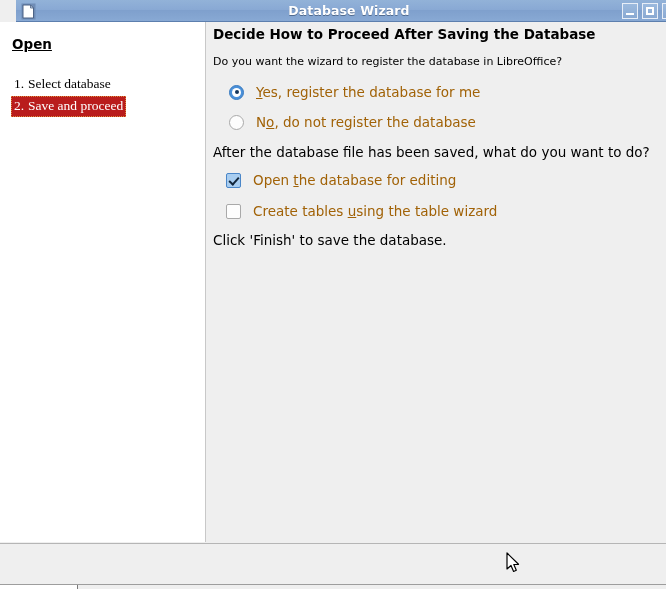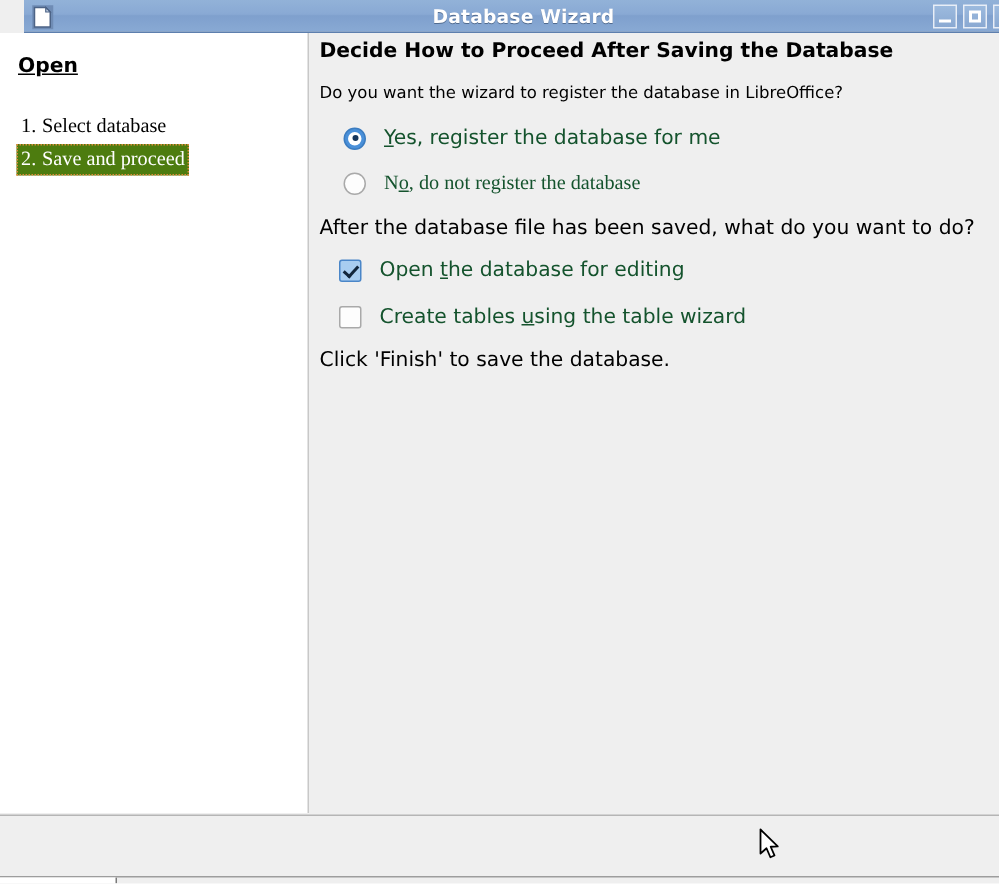--- a/index.html
+++ b/index.html
@@ -96,21 +96,21 @@
   .step-item {
     font-size: 13.5px;
     color: #000000;
     padding: 2px 3px 3px 3px;
     display: inline-block;
     white-space: nowrap;
   }
   .step-row { margin-bottom: 1px; }
   .step-item .num { display: inline-block; min-width: 14px; }
   .step-item.selected {
-    background: #4d7c0f;
+    background: #b91c1c;
     color: #ffffff;
     outline: 1px dotted #e08b3c;
     outline-offset: -1px;
   }
 
   
   .content {
     position: absolute;
     left: 207px; top: 22px;
     width: 459px;
@@ -141,21 +141,21 @@
     left: 6px; top: 210px;
     font-size: 13.5px;
     color: #000000;
   }
 
   .opt-row {
     position: absolute;
     display: flex;
     align-items: center;
     font-size: 13.5px;
-    color: #14532d;
+    color: #a16207;
   }
   .opt-label { margin-left: 12px; white-space: nowrap; }
 
   
   .radio {
     width: 15px; height: 15px;
     border-radius: 50%;
     box-sizing: border-box;
     background: #fdfdfd;
     border: 1px solid #a9a9a9;
@@ -300,21 +300,21 @@
 
     <div class="page-heading">Decide How to Proceed After Saving the Database</div>
 
     <div class="q1">Do you want the wizard to register the database in LibreOffice?</div>
 
     <div class="opt-row" style="left:22px; top:62px;">
       <span class="radio on"></span>
       <span class="opt-label"><span class="mn">Y</span><span>es, register the database for me</span></span>
     </div>
 
-    <div class="opt-row" style="left:22px; top:92px;font-family:Liberation Serif, serif;">
+    <div class="opt-row" style="left:22px; top:92px;">
       <span class="radio"></span>
       <span class="opt-label"><span>N</span><span class="mn">o</span><span>, do not register the database</span></span>
     </div>
 
     <div class="q2">After the database file has been saved, what do you want to do?</div>
 
     <div class="opt-row" style="left:19px; top:181px;">
       <span class="checkbox"></span>
       <span class="opt-label"><span>Create tables </span><span class="mn">u</span><span>sing the table wizard</span></span>
     </div>

